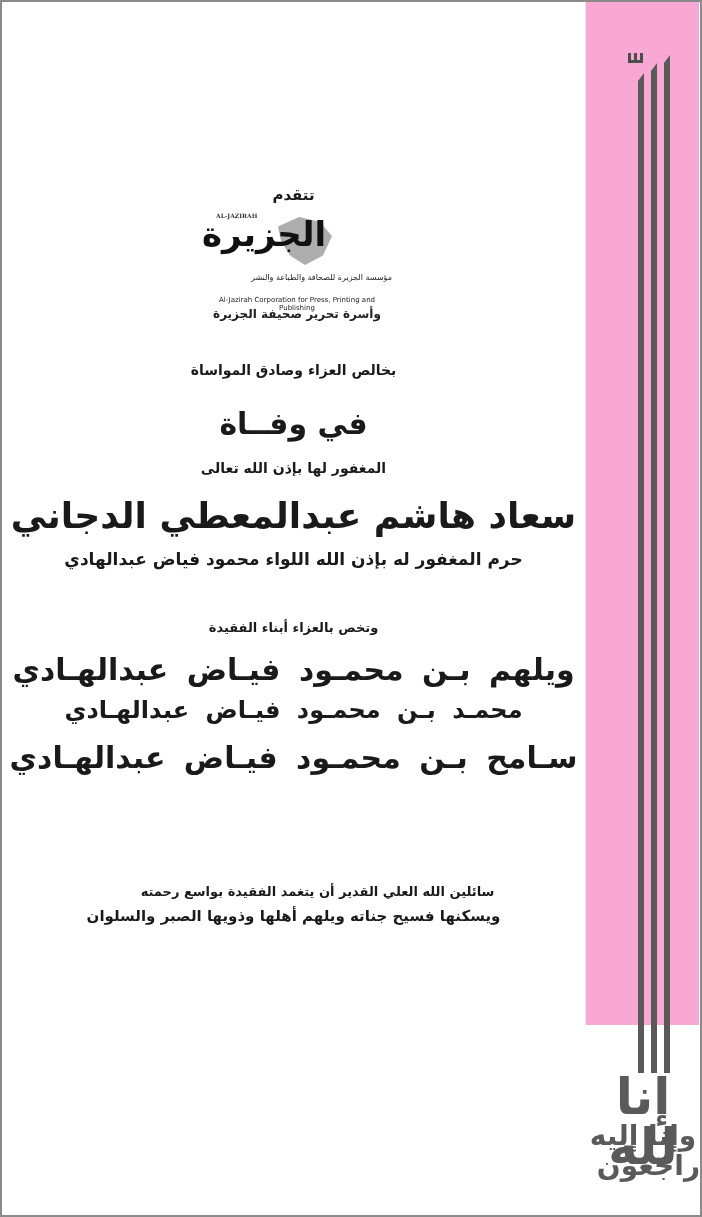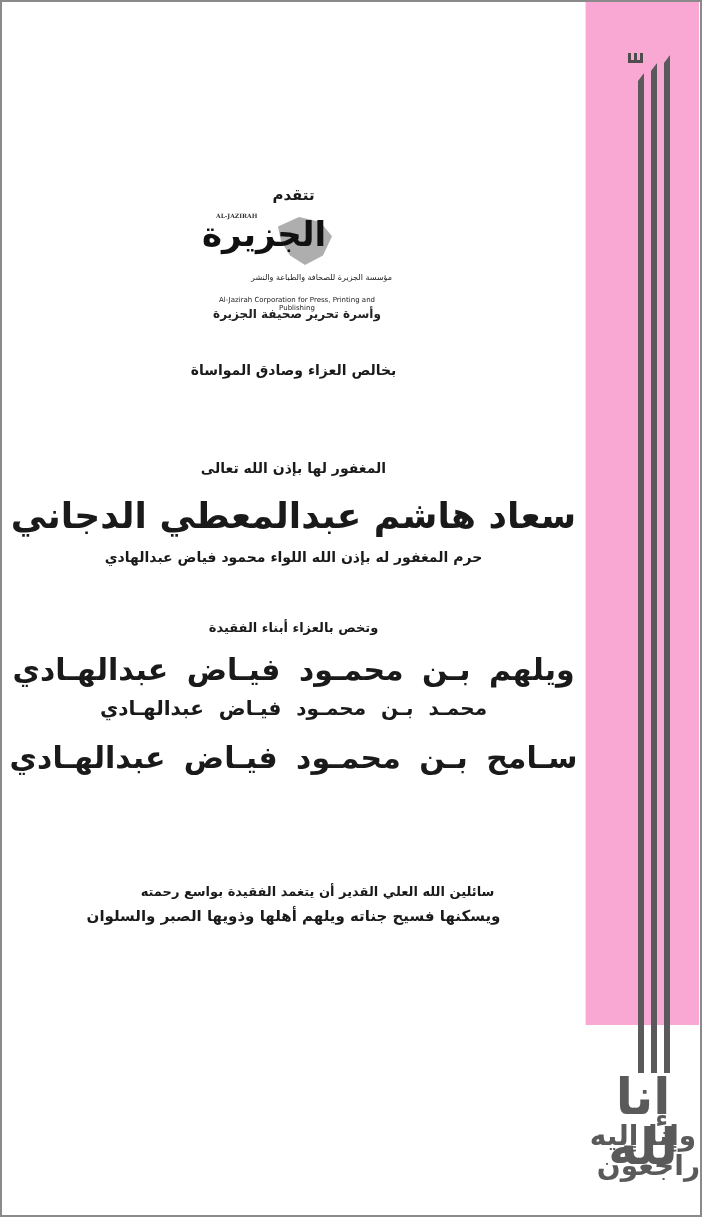--- a/index.html
+++ b/index.html
@@ -53,24 +53,24 @@
   }
   .logo-line1 { position: absolute; left: 0; top: 66px; width: 190px; font-size: 8px; direction: rtl; color: #222; text-align: right; }
   .logo-line2 { position: absolute; left: 0; top: 89px; width: 190px; font-size: 7px; direction: ltr; color: #222; text-align: center; }
   .logo-line3 { position: absolute; left: 0; top: 100px; width: 190px; font-size: 12px; font-weight: bold; direction: rtl; color: #222; text-align: center; }
 
   .t { position: absolute; width: 100%; font-weight: bold; line-height: 1.2; }
   .condolence { top: 360px; font-size: 14px; }
   .death-word { top: 404px; font-size: 30px; }
   .forgiven-line { top: 458px; font-size: 14px; }
   .deceased-name { top: 492px; font-size: 36px; }
-  .spouse-line { top: 547px; font-size: 14px; }
+  .spouse-line { top: 547px; font-size: 17px; }
   .sons-intro { top: 618px; font-size: 13px; }
   .son-1 { top: 650px; font-size: 30px; word-spacing: 8px; }
-  .son-2 { top: 694px; font-size: 20px; word-spacing: 8px; }
+  .son-2 { top: 694px; font-size: 24px; word-spacing: 8px; }
   .son-3 { top: 738px; font-size: 30px; word-spacing: 8px; }
   .family-line { top: 782px; font-size: 24px; }
   .prayer-1 { top: 882px; font-size: 13px; padding-left: 48px; }
   .prayer-2 { top: 905px; font-size: 15px; }
 </style>
 </head>
 <body>
 
 <div class="frame"></div>
 
@@ -80,20 +80,21 @@
   <div class="logo">
     <div class="logo-map"></div>
     <div class="logo-en">AL-JAZIRAH</div>
     <div class="logo-ar">الجزيرة</div>
     <div class="logo-line1">مؤسسة الجزيرة للصحافة والطباعة والنشر</div>
     <div class="logo-line2">Al-Jazirah Corporation for Press, Printing and Publishing</div>
     <div class="logo-line3">وأسرة تحرير صحيفة الجزيرة</div>
   </div>
 
   <div class="t condolence">بخالص العزاء وصادق المواساة</div>
+  <div class="t death-word">في وفــاة</div>
   <div class="t forgiven-line">المغفور لها بإذن الله تعالى</div>
   <div class="t deceased-name">سعاد هاشم عبدالمعطي الدجاني</div>
   <div class="t spouse-line">حرم المغفور له بإذن الله اللواء محمود فياض عبدالهادي</div>
   <div class="t sons-intro">وتخص بالعزاء أبناء الفقيدة</div>
   <div class="t son-1">ويلهم بـن محمـود فيـاض عبدالهـادي</div>
   <div class="t son-2">محمـد بـن محمـود فيـاض عبدالهـادي</div>
   <div class="t son-3">سـامح بـن محمـود فيـاض عبدالهـادي</div>
   <div class="t prayer-1">سائلين الله العلي القدير أن يتغمد الفقيدة بواسع رحمته</div>
   <div class="t prayer-2">ويسكنها فسيح جناته ويلهم أهلها وذويها الصبر والسلوان</div>
 </div>

